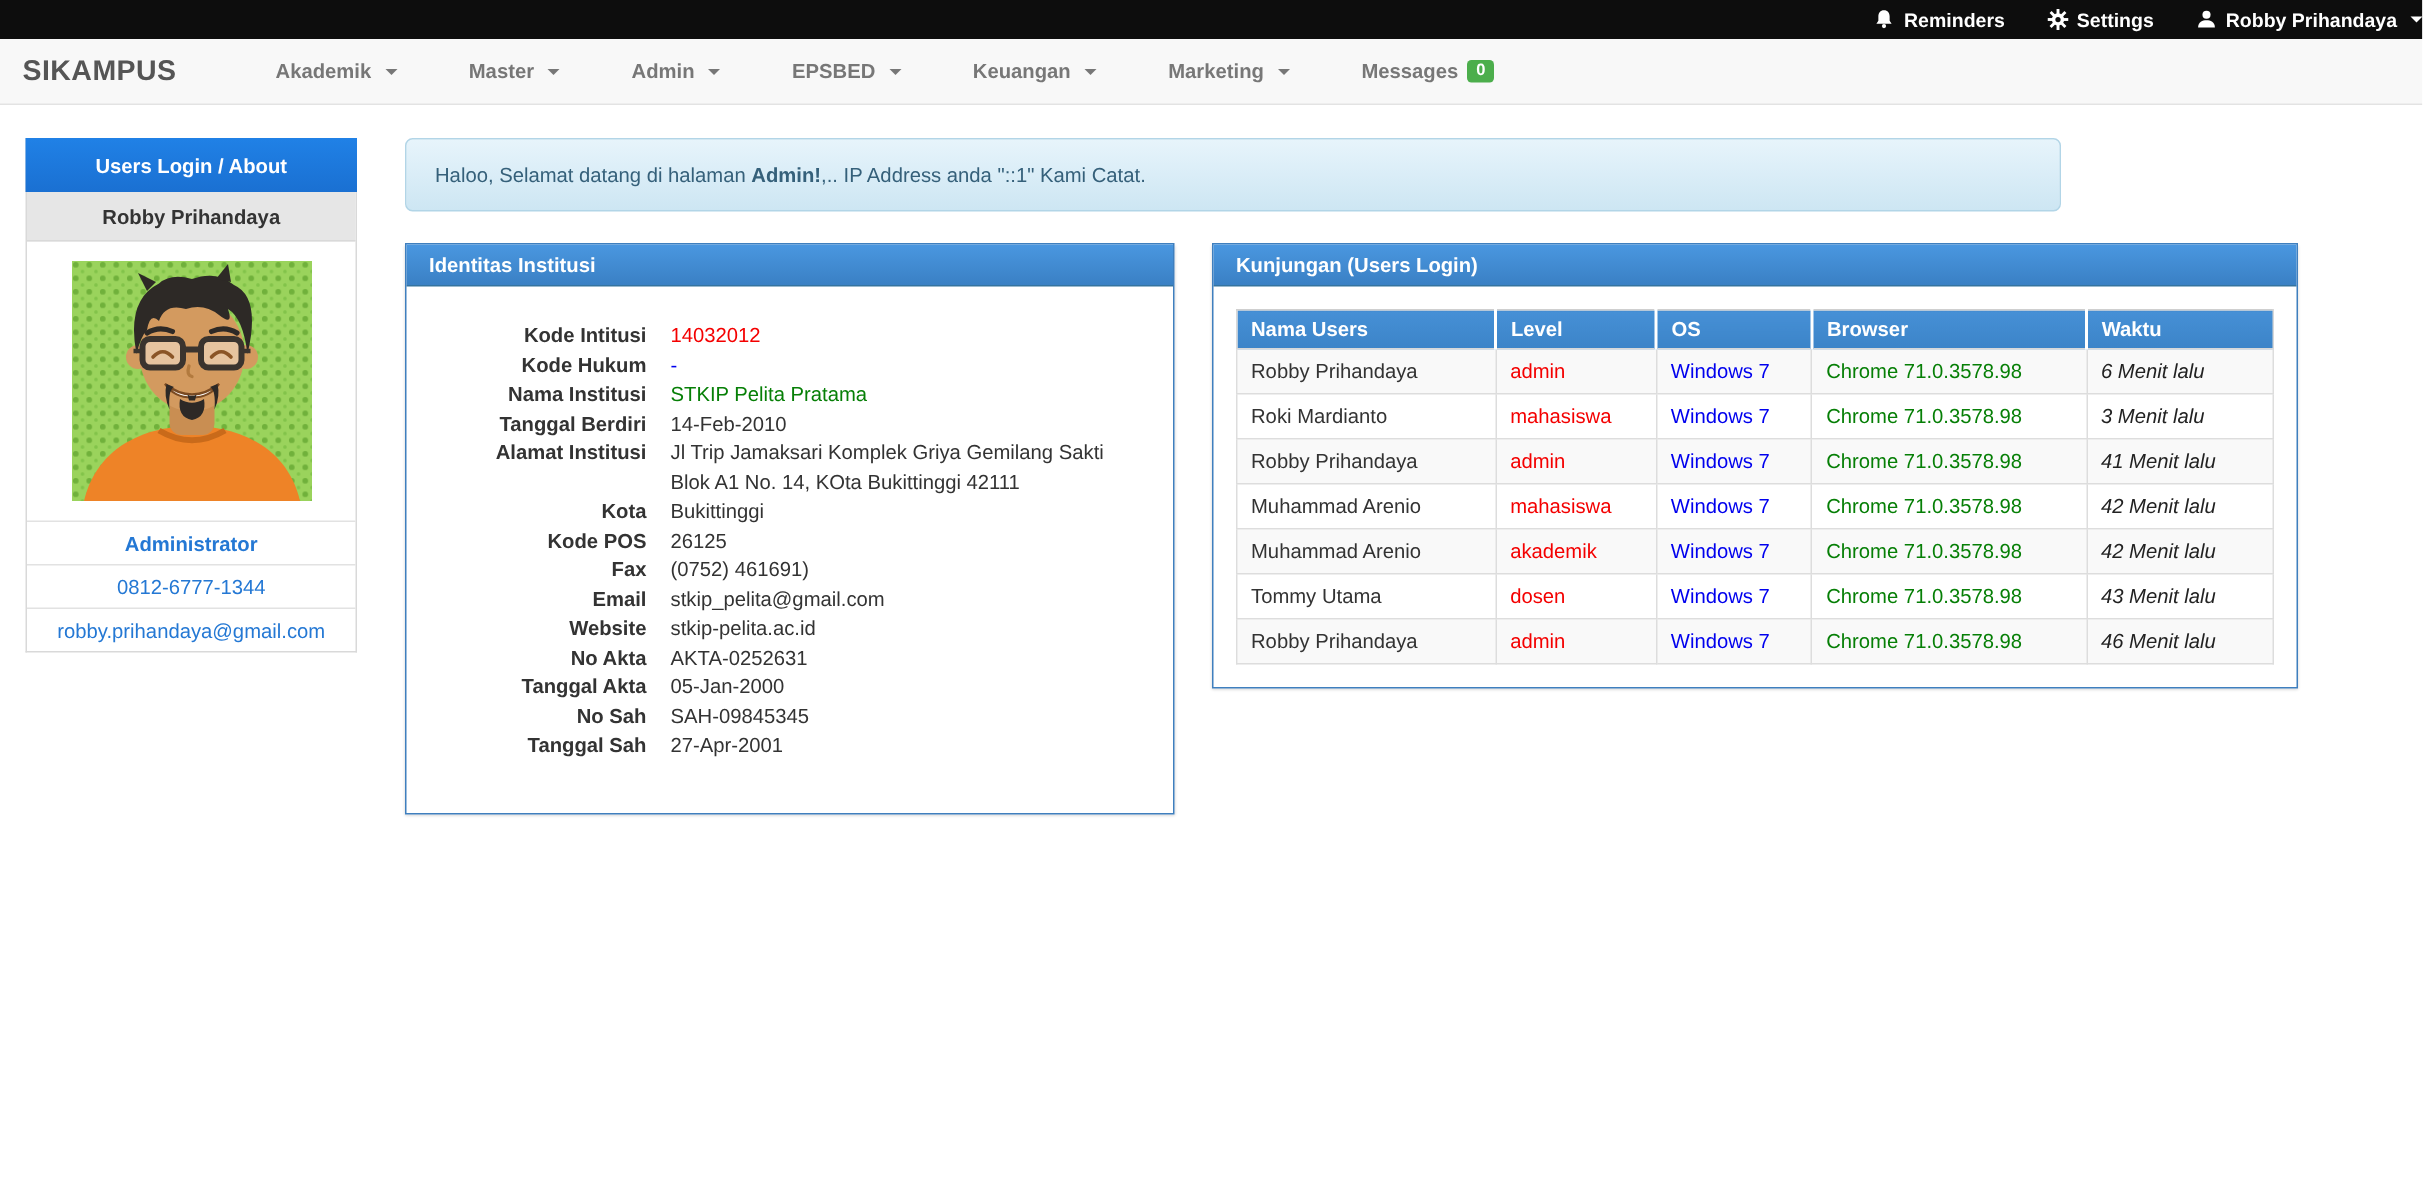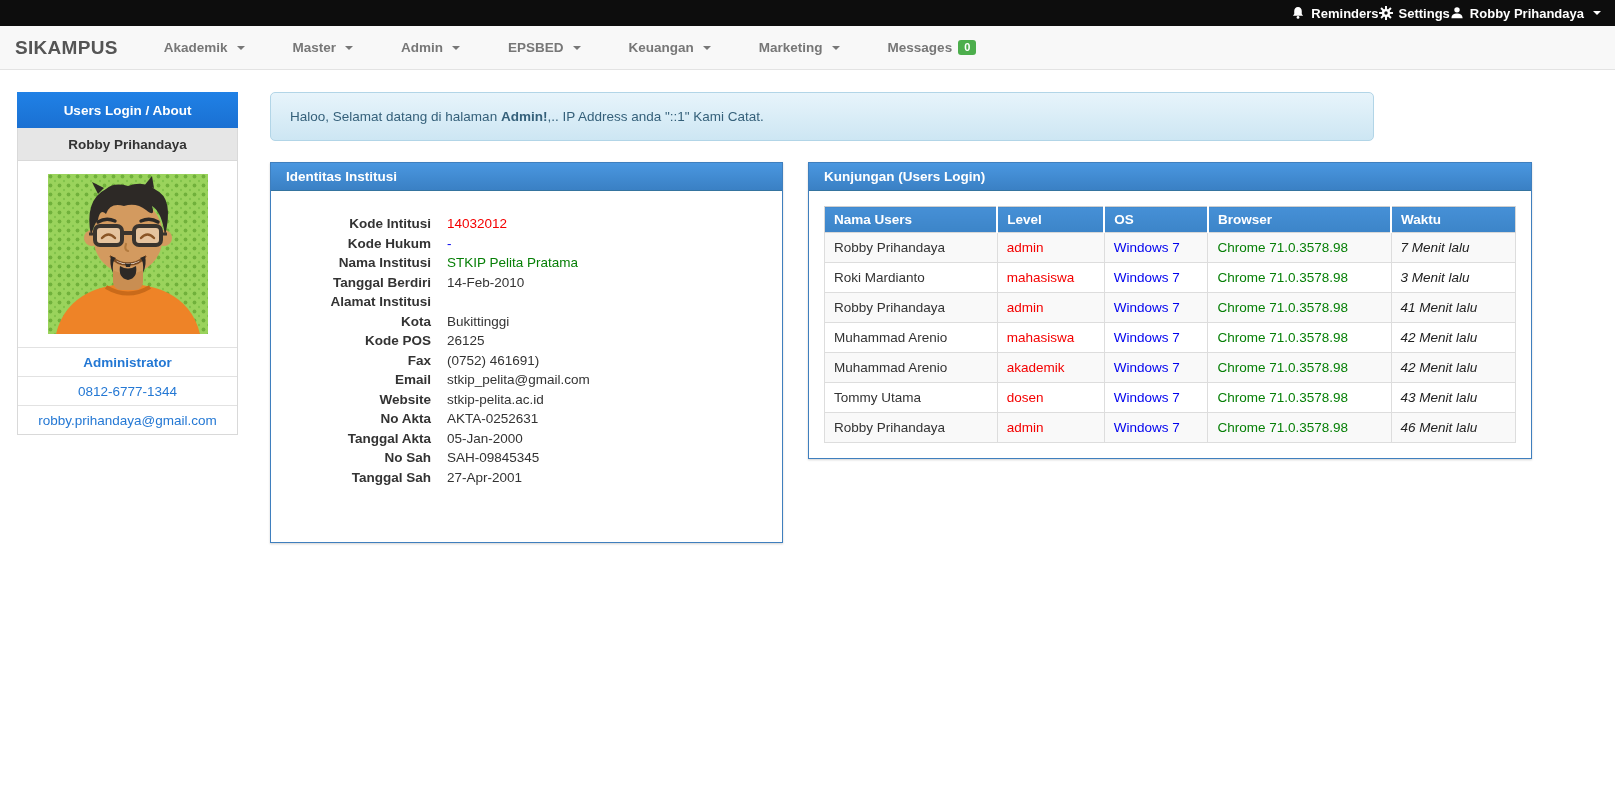--- a/index.html
+++ b/index.html
@@ -2,32 +2,32 @@
 <html><head>
 <meta charset="utf-8">
 <style>
   *{margin:0;padding:0;box-sizing:border-box}
   html,body{background:#fff}
   .page{position:relative;width:1615px;height:789px;background:#fff;overflow:hidden;
         font-family:"Liberation Sans",sans-serif;font-size:13.5px;color:#333}
 
   
   .topbar{position:absolute;top:0;left:0;right:0;height:26px;background:#0d0d0d;color:#fff;
-          display:flex;justify-content:flex-end;align-items:center;padding-right:14px;
+          display:flex;justify-content:flex-end;align-items:center;gap:28px;
           font-weight:bold;font-size:13px}
   .top-item{display:flex;align-items:center;gap:6px;cursor:pointer;color:#fff}
   .top-item svg{width:14px;height:14px;display:block}
   .caret{width:0;height:0;border-left:4px solid transparent;border-right:4px solid transparent;
          border-top:4px solid #fff;display:inline-block;margin-left:3px}
   .caret.gray{border-top-color:#777}
 
   
   .navbar{position:absolute;top:26px;left:0;right:0;height:44px;background:#f8f8f8;
           border-bottom:1px solid #e3e3e3;display:flex;align-items:center;padding:0 15px}
-  .brand{font-size:19px;font-weight:bold;color:#555;letter-spacing:.3px;margin-right:22px;cursor:pointer}
+  .brand{font-size:19px;font-weight:bold;color:#555;letter-spacing:.3px;margin-right:42px;cursor:pointer}
   .nav{display:flex;list-style:none;align-items:center}
   .nav-item{display:flex;align-items:center;gap:6px;color:#777;font-weight:bold;
             padding:0 24px;cursor:pointer;height:44px}
   .badge{background:#4cae4c;color:#fff;border-radius:3px;font-size:11px;font-weight:bold;
          padding:2px 6px;line-height:1}
 
   
   .sidebar{position:absolute;left:17px;top:92px;width:221px;background:#fff;border:1px solid #d9d9d9;border-top:none}
   .sb-header{height:36px;background:linear-gradient(#2081e6,#1a70d2);color:#fff;font-weight:bold;
              display:flex;align-items:center;justify-content:center;margin:0 -1px;cursor:pointer}
@@ -223,20 +223,22 @@
         <div class="irow">
           <div class="ilabel">Nama Institusi</div>
           <div class="ivalue c-green">STKIP Pelita Pratama</div>
         </div>
         <div class="irow">
           <div class="ilabel">Tanggal Berdiri</div>
           <div class="ivalue">14-Feb-2010</div>
         </div>
         <div class="irow">
           <div class="ilabel">Alamat Institusi</div>
+          <div class="ivalue">Jl Trip Jamaksari Komplek Griya Gemilang Sakti
+Blok A1 No. 14, KOta Bukittinggi 42111</div>
         </div>
         <div class="irow">
           <div class="ilabel">Kota</div>
           <div class="ivalue">Bukittinggi</div>
         </div>
         <div class="irow">
           <div class="ilabel">Kode POS</div>
           <div class="ivalue">26125</div>
         </div>
         <div class="irow">
@@ -289,21 +291,21 @@
               <th>Browser</th>
               <th>Waktu</th>
             </tr>
           </thead>
         <tbody id="kunjungan-body">
             <tr>
               <td>Robby Prihandaya</td>
               <td class="c-red">admin</td>
               <td class="c-blue">Windows 7</td>
               <td class="c-green">Chrome 71.0.3578.98</td>
-              <td class="c-time">7 Menit lalu</td>
+              <td class="c-time">6 Menit lalu</td>
             </tr>
             <tr>
               <td>Roki Mardianto</td>
               <td class="c-red">mahasiswa</td>
               <td class="c-blue">Windows 7</td>
               <td class="c-green">Chrome 71.0.3578.98</td>
               <td class="c-time">3 Menit lalu</td>
             </tr>
             <tr>
               <td>Robby Prihandaya</td>

